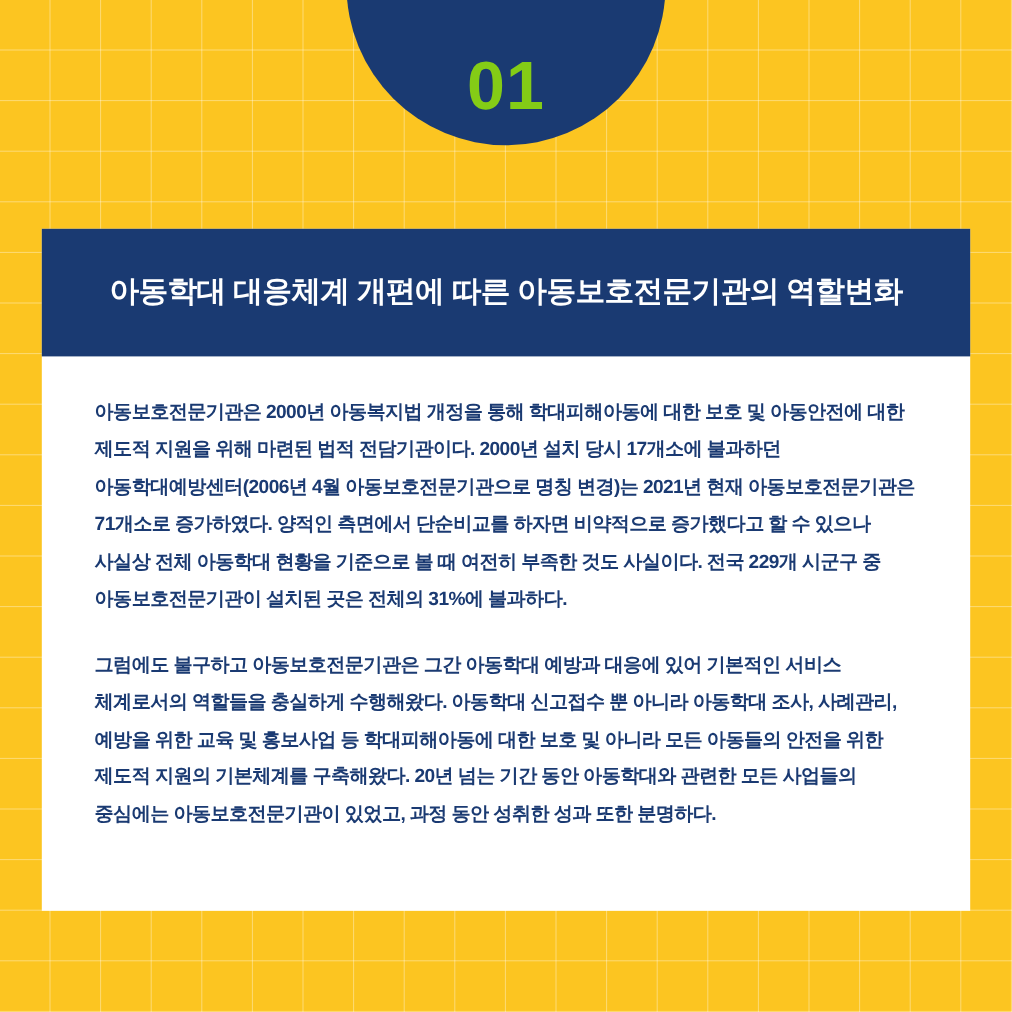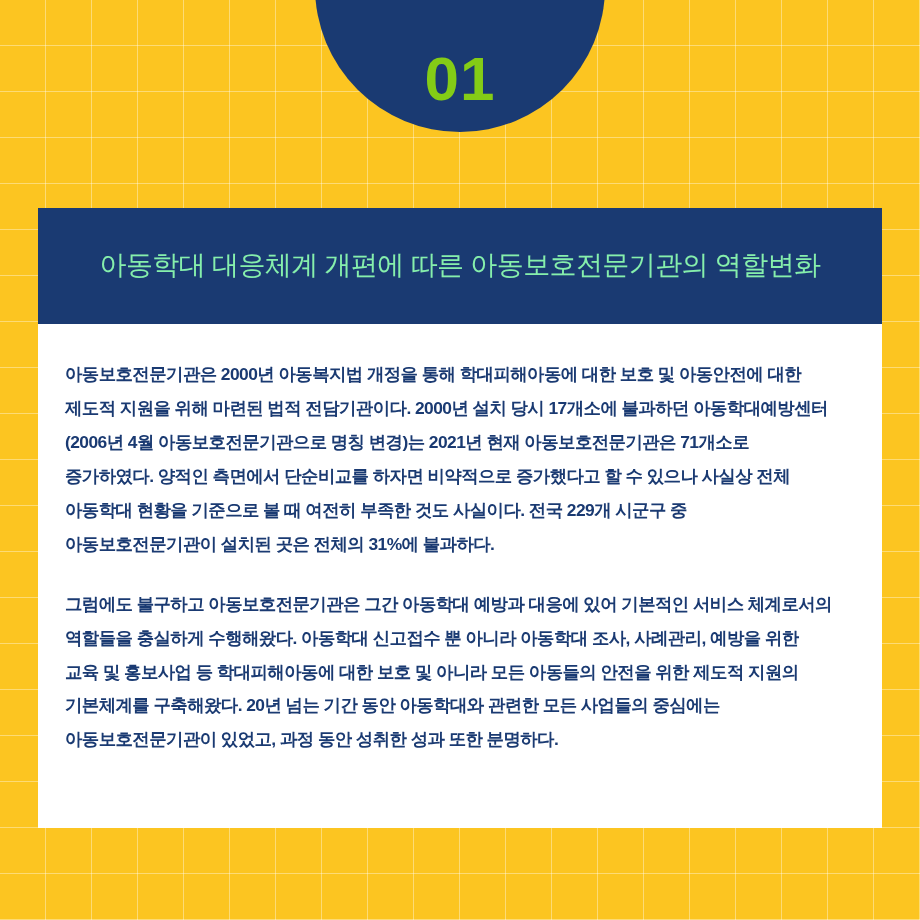--- a/index.html
+++ b/index.html
@@ -65,30 +65,30 @@
   .card-header {
     background: #1A3A72;
     height: 116px;
     display: flex;
     align-items: center;
     justify-content: center;
     padding: 0 24px;
     box-sizing: border-box;
   }
   .card-title {
-    color: #86efac;
+    color: #ffffff;
     font-size: 27px;
-    font-weight: normal;
+    font-weight: bold;
     letter-spacing: -0.6px;
     text-align: left;
     line-height: 1.3;
   }
   .card-body {
     flex: 1;
-    padding: 34px 46px 20px 27px;
+    padding: 34px 46px 20px 48px;
     box-sizing: border-box;
     border-radius: 30px;
   }
   .para {
     color: #1A3A72;
     font-size: 17.4px;
     line-height: 1.95;
     letter-spacing: -0.55px;
     font-weight: bold;
     margin: 0 0 26px 0;

